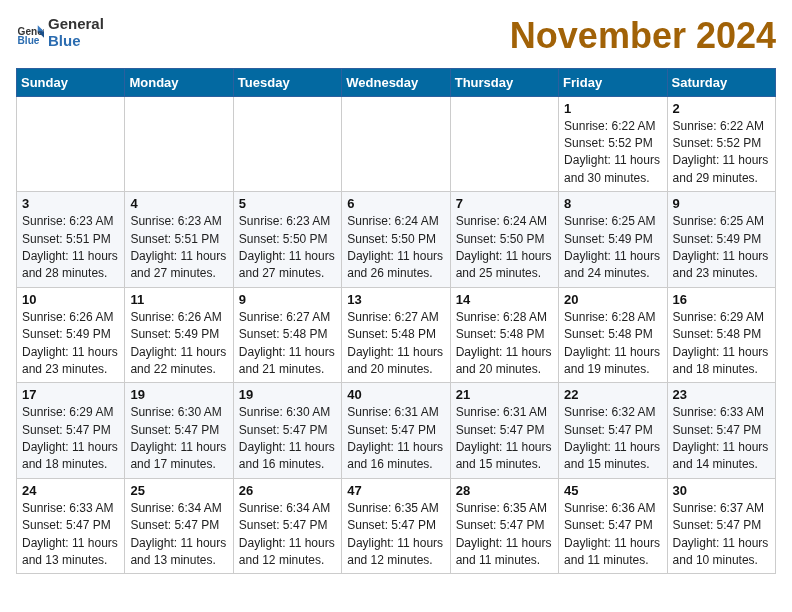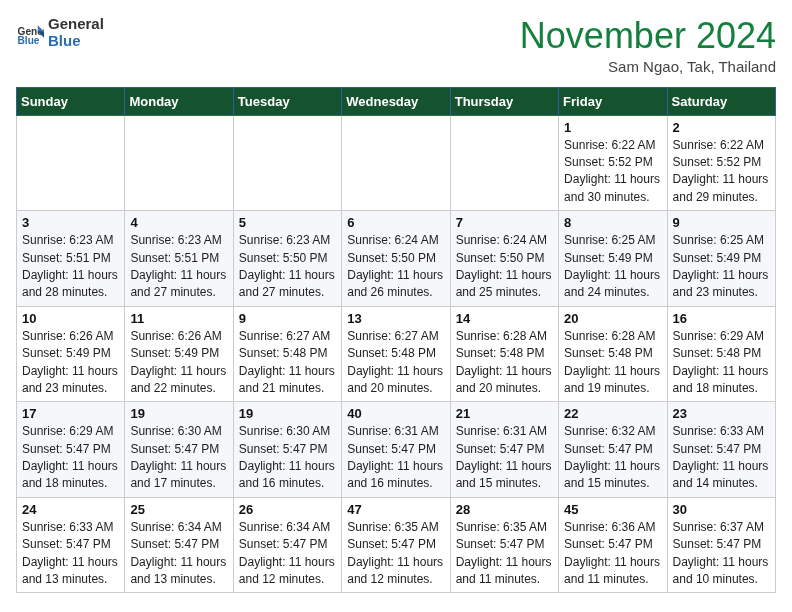--- a/index.html
+++ b/index.html
@@ -23,35 +23,35 @@
     }
     .logo-icon {
       width: 28px;
       height: 28px;
     }
     .title-block {
       text-align: right;
     }
     .month-title {
       font-size: 36px;
-      font-weight: normal;
-      color: #15803d;
+      font-weight: bold;
+      color: #a16207;
       line-height: 1.1;
     }
     .location {
       font-size: 15px;
       color: #444;
       margin-top: 2px;
     }
     .calendar {
       width: 100%;
       border-collapse: collapse;
     }
     .calendar th {
-      background: #14532d;
+      background: #0369a1;
       color: #fff;
       font-size: 13px;
       font-weight: bold;
       padding: 6px 4px;
       text-align: left;
       border: 1px solid #2b5f9e;
     }
     .calendar td {
       border: 1px solid #ccc;
       vertical-align: top;
@@ -91,21 +91,20 @@
       <polygon points="28,8 36,16 28,16" fill="#3a7abf"></polygon>
       <polygon points="28,16 36,16 36,24" fill="#1a4f8a"></polygon>
     </svg>
     <div>
       <div style="font-size:15px;font-weight:bold;color:#333;line-height:1.1;">General</div>
       <div style="font-size:15px;font-weight:bold;color:#2b6cb0;line-height:1.1;">Blue</div>
     </div>
   </div>
   <div class="title-block">
     <div class="month-title">November 2024</div>
-    <div class="location">Sam Ngao, Tak, Thailand</div>
   </div>
 </div>
 
 <table class="calendar">
   <thead>
     <tr>
     <th>Sunday</th>
         <th>Monday</th>
         <th>Tuesday</th>
         <th>Wednesday</th>

